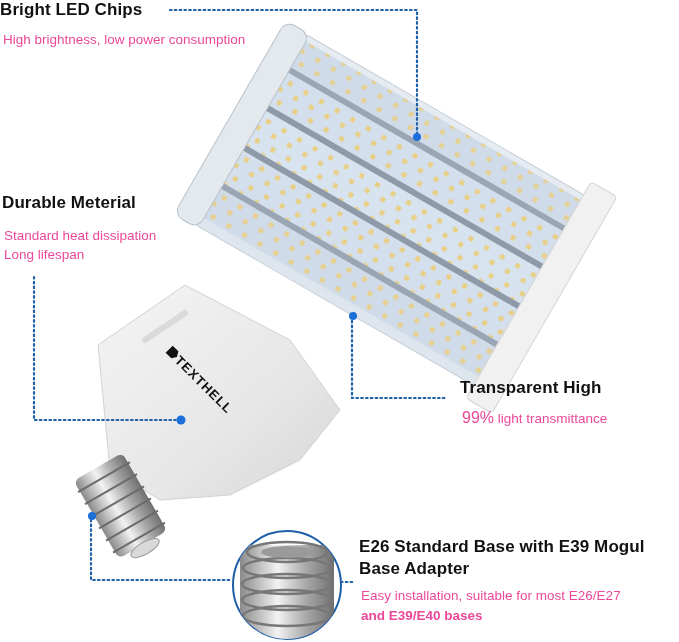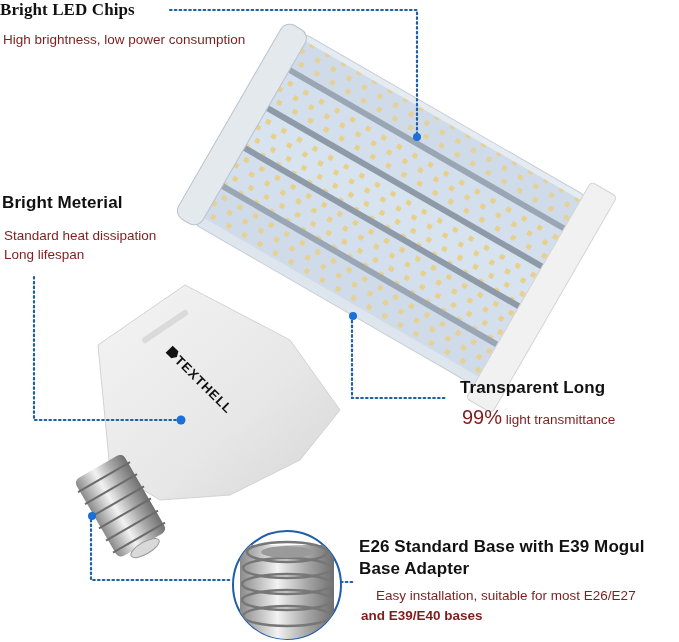--- a/index.html
+++ b/index.html
@@ -1,20 +1,20 @@
 <!DOCTYPE html>
 <html><head>
 <meta charset="utf-8">
 <style>
   html,body{margin:0;padding:0;background:#fff;}
   body{width:679px;height:642px;position:relative;overflow:hidden;font-family:"Liberation Sans",sans-serif;color:#111;}
   .art{position:absolute;left:0;top:0;width:679px;height:642px;}
   .title{position:absolute;font-weight:bold;font-size:17px;color:#111;white-space:nowrap;letter-spacing:0.1px;}
-  .desc{position:absolute;font-size:13.5px;color:#7f1d1d;white-space:nowrap;line-height:19px;}
-  .big{font-size:20px;}
+  .desc{position:absolute;font-size:13.5px;color:#ec4899;white-space:nowrap;line-height:19px;}
+  .big{font-size:16px;}
 </style>
 </head>
 <body>
 
 <svg class="art" viewBox="0 0 679 642" xmlns="http://www.w3.org/2000/svg">
   <defs>
     <linearGradient id="tube" x1="0" y1="0" x2="1" y2="0">
       <stop offset="0" stop-color="#dfe6ee"></stop>
       <stop offset="0.5" stop-color="#c9d6e4"></stop>
       <stop offset="1" stop-color="#e6ecf2"></stop>
@@ -112,29 +112,29 @@
     <line x1="341" y1="582" x2="355" y2="582"></line>
   </g>
   <g fill="#1a6fd8">
     <circle cx="417" cy="137" r="4"></circle>
     <circle cx="181" cy="420" r="4.5"></circle>
     <circle cx="353" cy="316" r="4"></circle>
     <circle cx="92" cy="516" r="4"></circle>
   </g>
 </svg>
 
-<div class="title" style="left:0;top:0;font-family:Liberation Serif, serif;">Bright LED Chips</div>
+<div class="title" style="left:0;top:0;">Bright LED Chips</div>
 <div class="desc" style="left:3px;top:30px;">High brightness, low power consumption</div>
 
-<div class="title" style="left:2px;top:193px;">Bright Meterial</div>
+<div class="title" style="left:2px;top:193px;">Durable Meterial</div>
 <div class="desc" style="left:4px;top:226px;">Standard heat dissipation</div>
 <div class="desc" style="left:4px;top:245px;">Long lifespan</div>
 
-<div class="title" style="left:460px;top:378px;">Transparent Long</div>
+<div class="title" style="left:460px;top:378px;">Transparent High</div>
 <div class="desc" style="left:462px;top:408px;">
   <span class="big">99%</span>
   <span>light transmittance</span>
 </div>
 
 <div class="title" style="left:359px;top:537px;text-align:center;">E26 Standard Base with E39 Mogul</div>
 <div class="title" style="left:359px;top:559px;">Base Adapter</div>
-<div class="desc" style="left:376px;top:586px;">Easy installation, suitable for most E26/E27</div>
+<div class="desc" style="left:361px;top:586px;">Easy installation, suitable for most E26/E27</div>
 <div class="desc" style="left:361px;top:606px;font-weight:bold;">and E39/E40 bases</div>
 
 </body></html>

